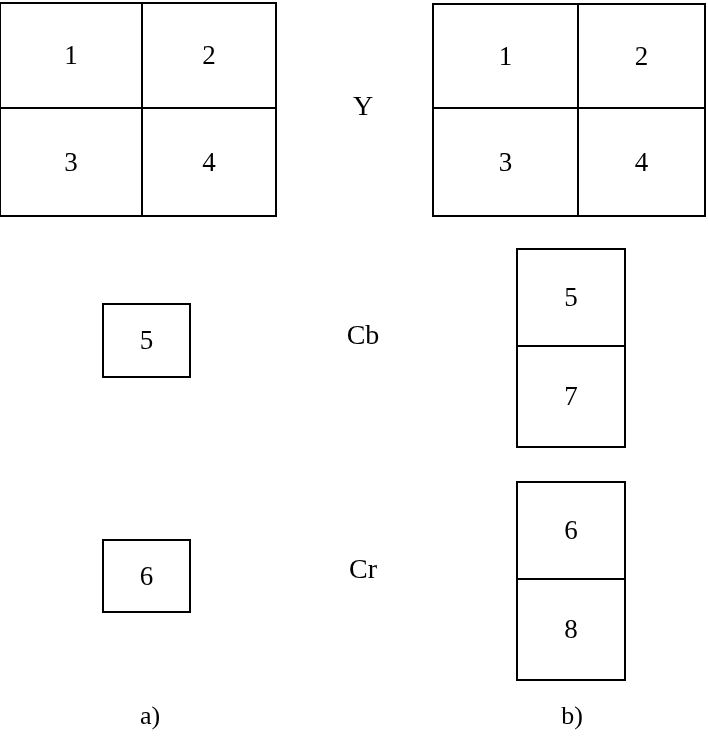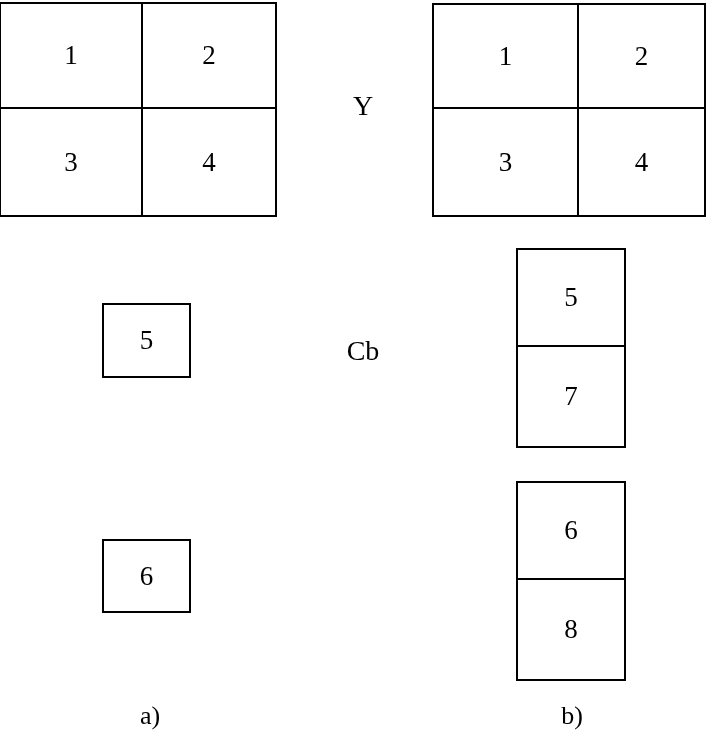--- a/index.html
+++ b/index.html
@@ -88,21 +88,21 @@
     position: absolute;
     font-size: 28px;
     line-height: 1;
     text-align: center;
     width: 120px;
     left: 303px;
     color: #000000;
     white-space: nowrap;
   }
   #label-y  { top: 92px; }
-  #label-cb { top: 337px; }
+  #label-cb { top: 321px; }
   #label-cr { top: 555px; }
 
   
   .figure-caption {
     position: absolute;
     font-size: 26px;
     line-height: 1;
     text-align: center;
     width: 140px;
     color: #000000;
@@ -143,17 +143,18 @@
     <div class="cell">6</div>
   </div>
 
   <div class="block" id="cr-b">
     <div class="cell b-bottom">6</div>
     <div class="cell">8</div>
   </div>
 
   <div class="component-label" id="label-y">Y</div>
   <div class="component-label" id="label-cb">Cb</div>
+  <div class="component-label" id="label-cr">Cr</div>
 
   <div class="figure-caption" id="caption-a">a)</div>
   <div class="figure-caption" id="caption-b">b)</div>
 
 </div>
 
 </body></html>

